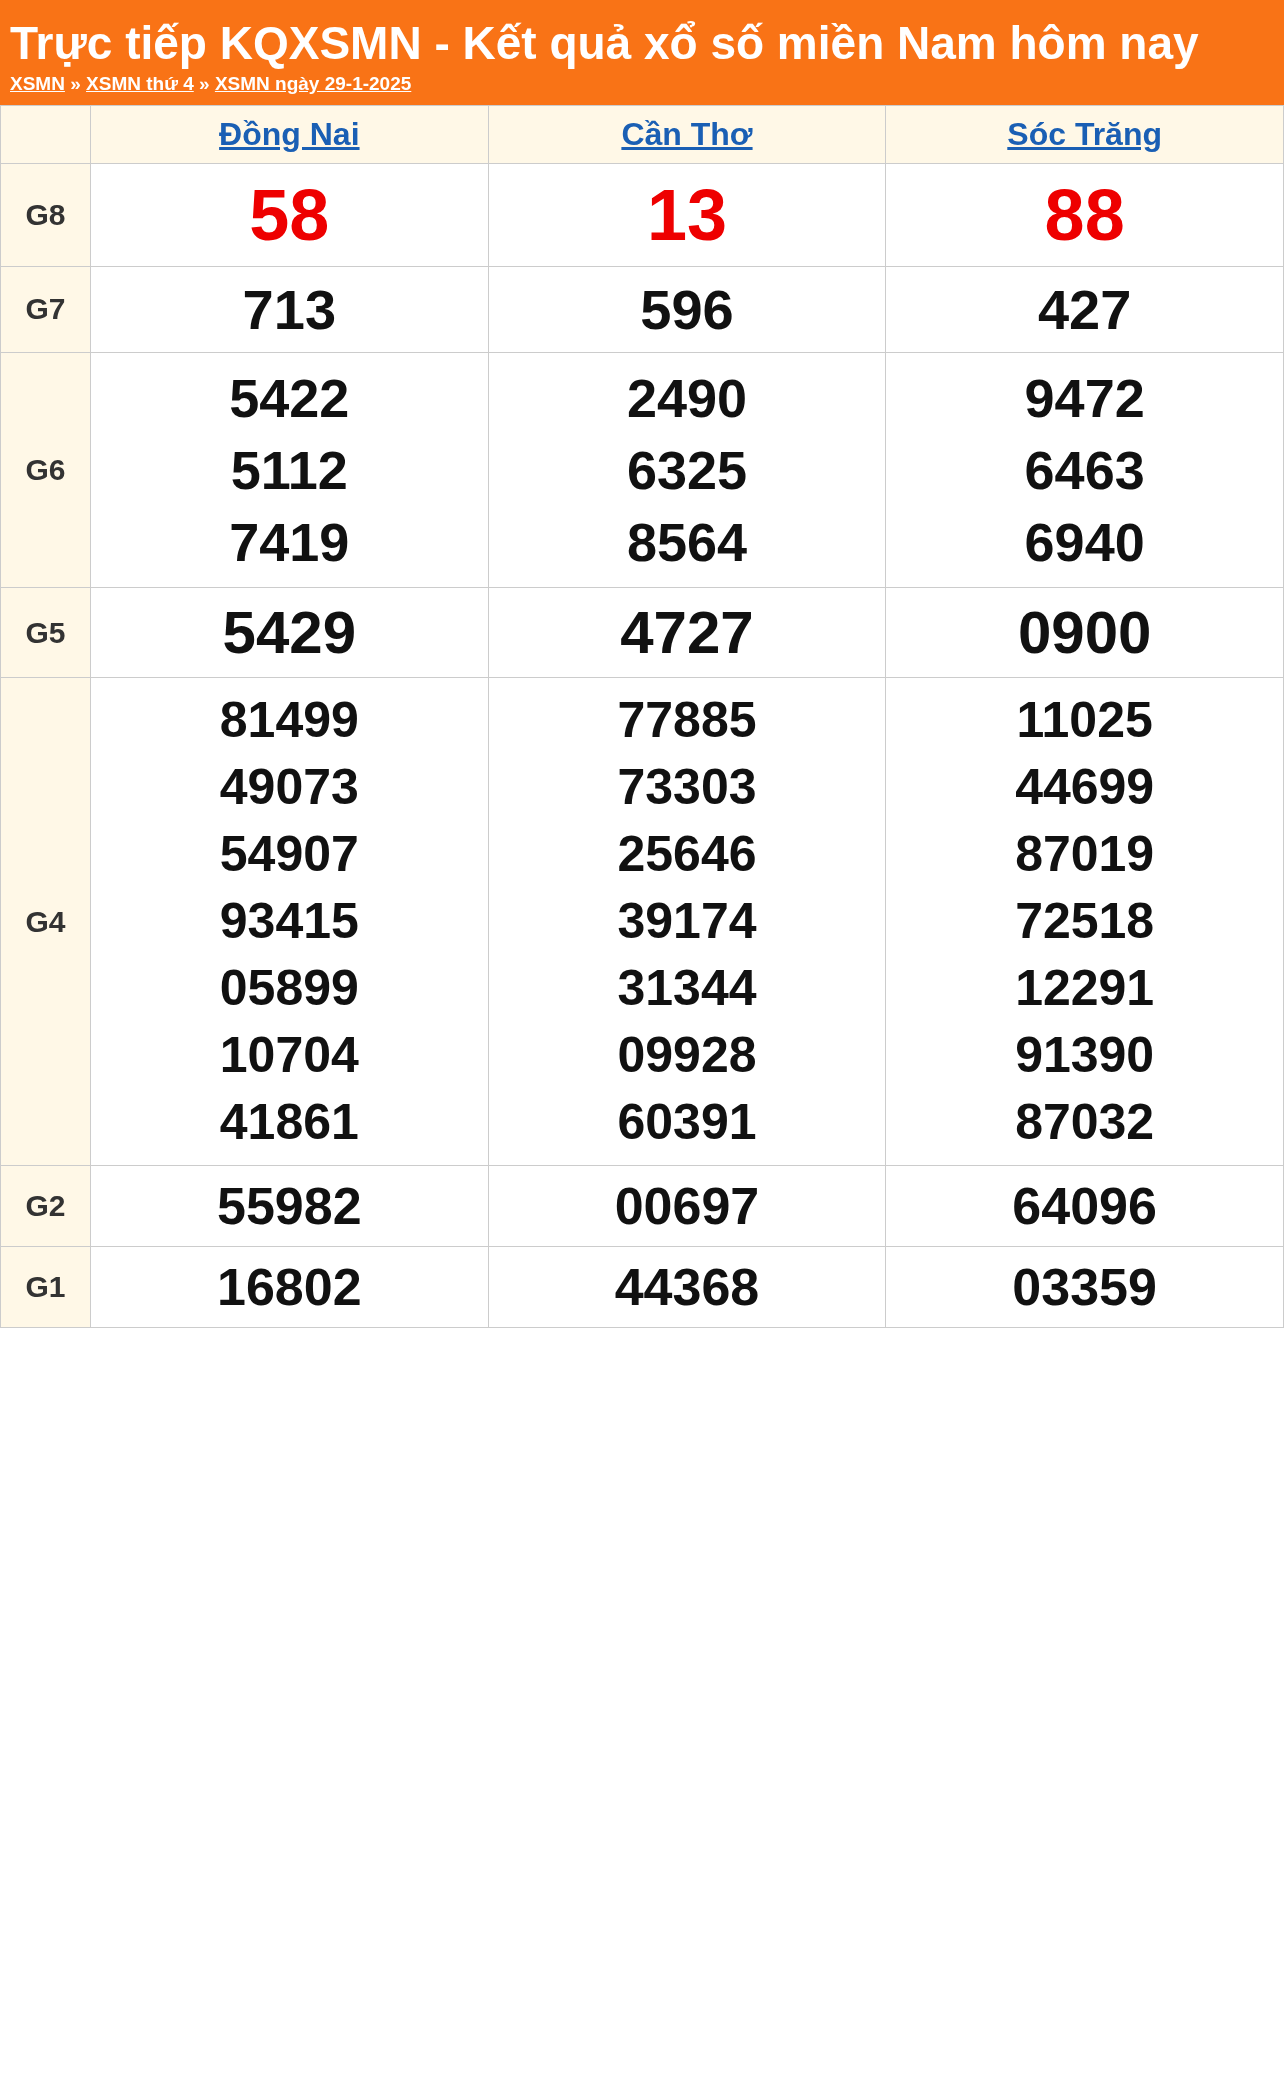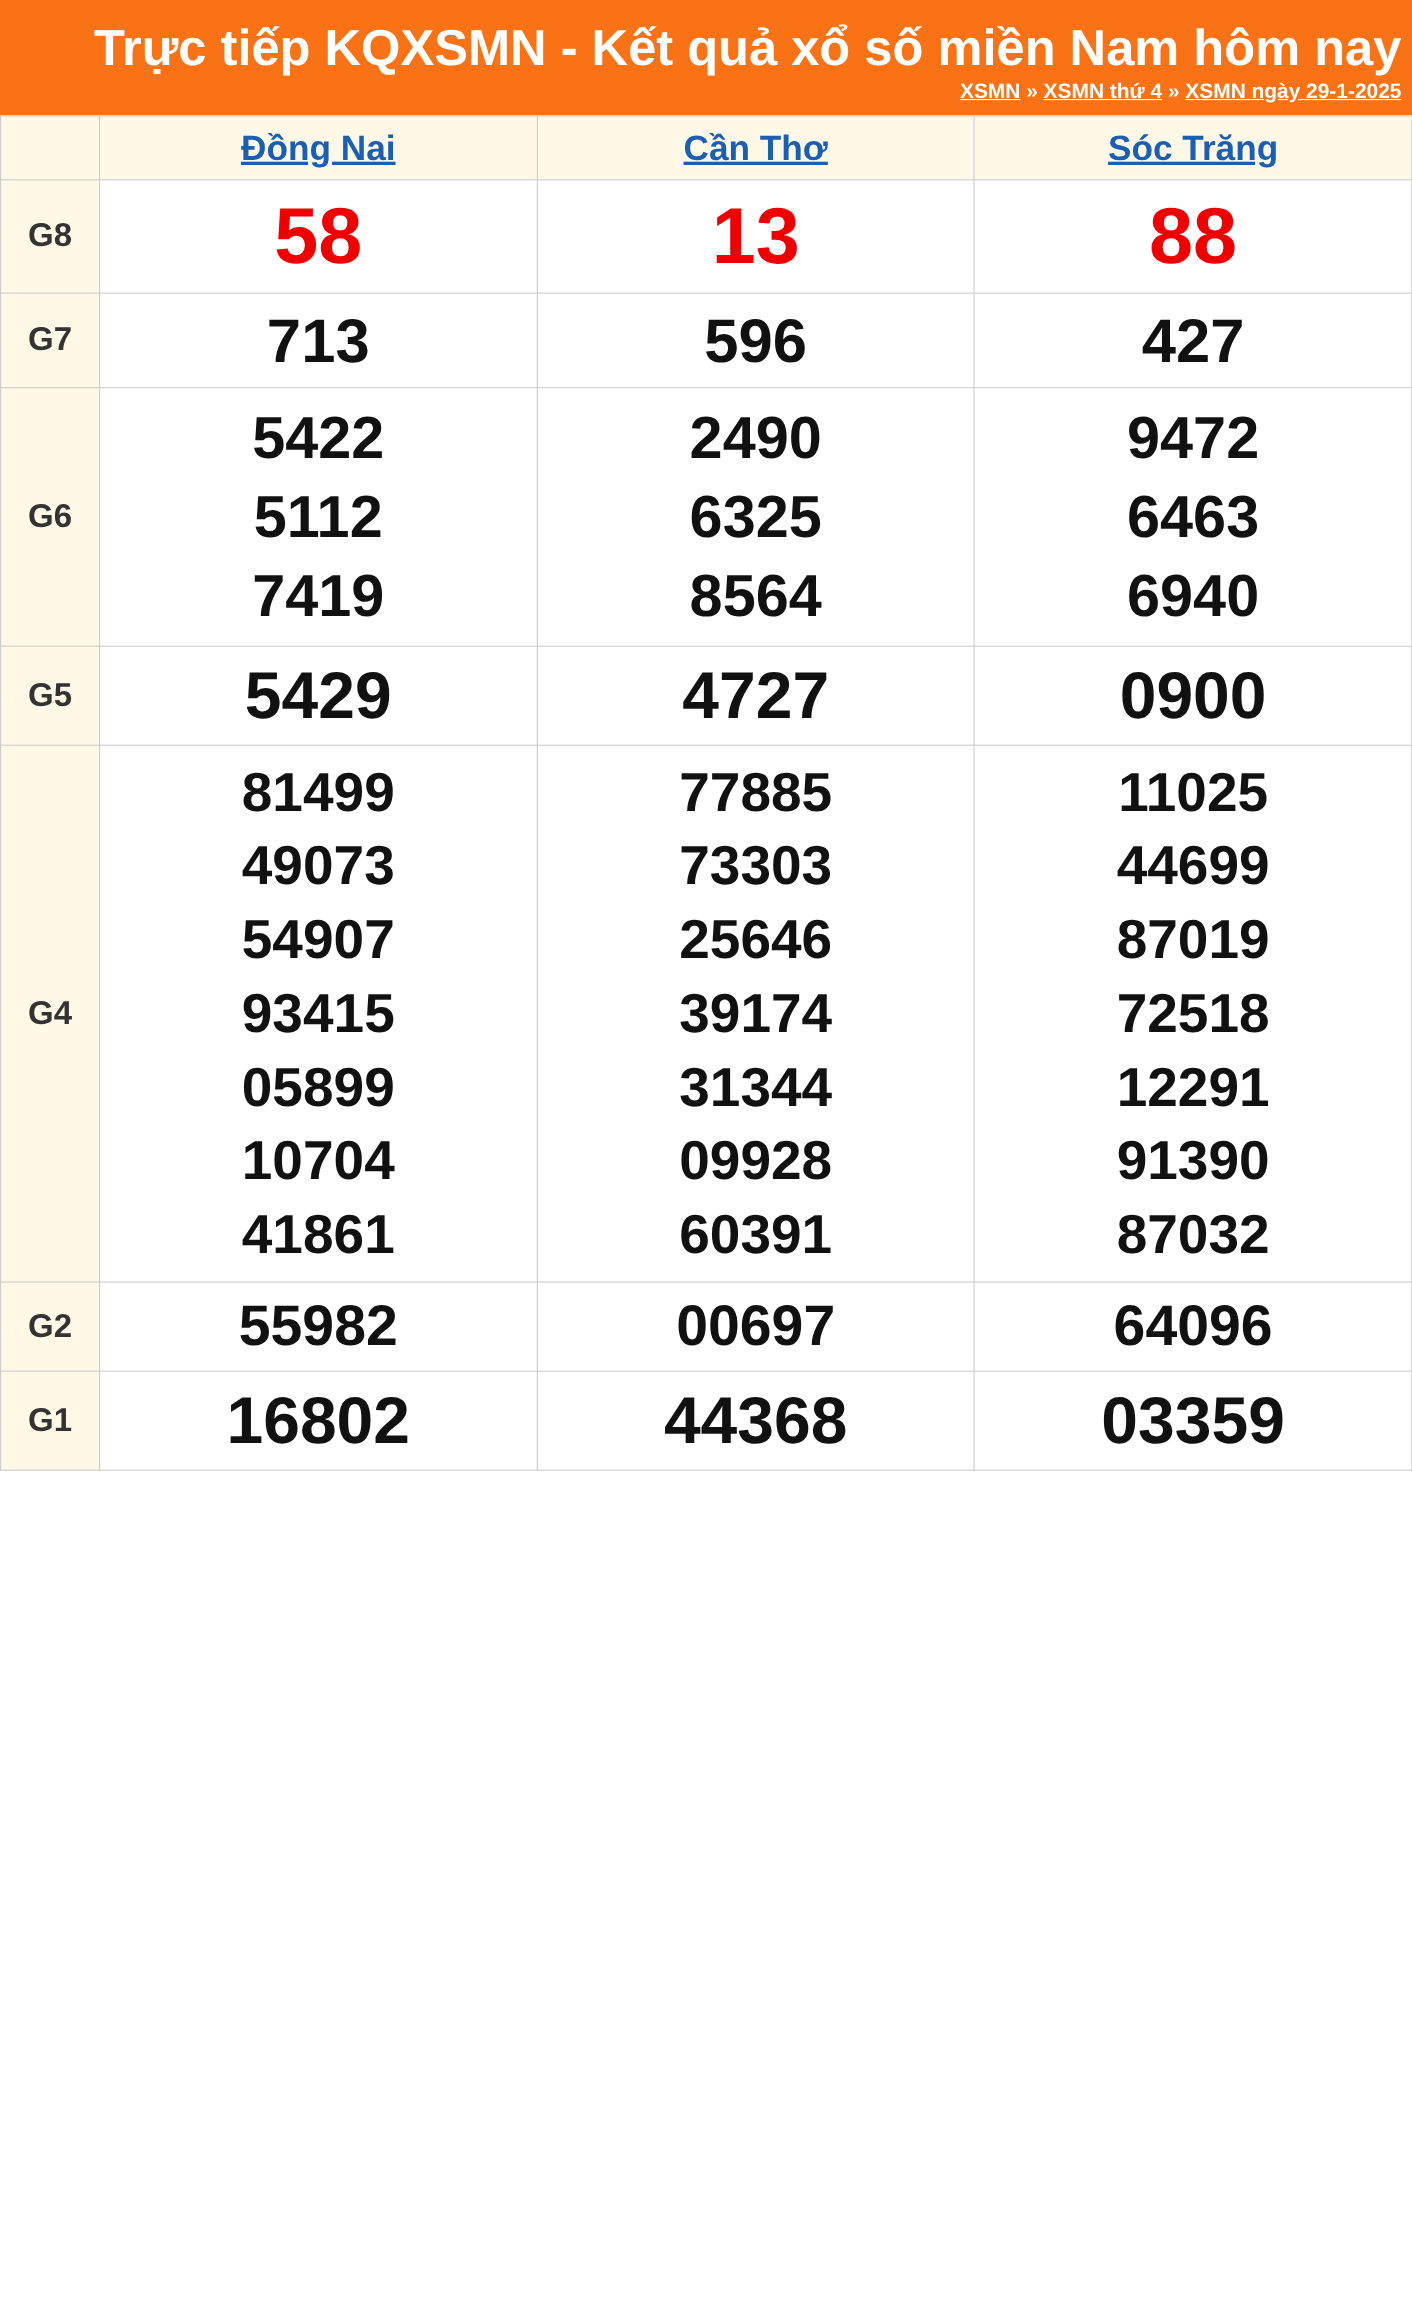--- a/index.html
+++ b/index.html
@@ -5,21 +5,21 @@
     * { margin: 0; padding: 0; box-sizing: border-box; }
     body {
       font-family: Arial, sans-serif;
       background: #fff;
       width: 1284px;
       min-height: 2100px;
     }
     .header {
       background: #f97316;
       padding: 18px 10px 10px;
-      text-align: right;
+      text-align: left;
     }
     .header-title {
       color: #fff;
       font-size: 46px;
       font-weight: 900;
       line-height: 1.1;
     }
     .header-breadcrumb {
       margin-top: 4px;
       font-size: 19px;
@@ -96,21 +96,21 @@
       font-weight: 900;
       color: #111;
       line-height: 1.3;
     }
     .prize-g2 {
       font-size: 52px;
       font-weight: 900;
       color: #111;
     }
     .prize-g1 {
-      font-size: 60px;
+      font-size: 52px;
       font-weight: 900;
       color: #111;
     }
     .prize-db {
       font-size: 72px;
       font-weight: 900;
       color: #e00;
     }
     .multi-line {
       display: flex;

